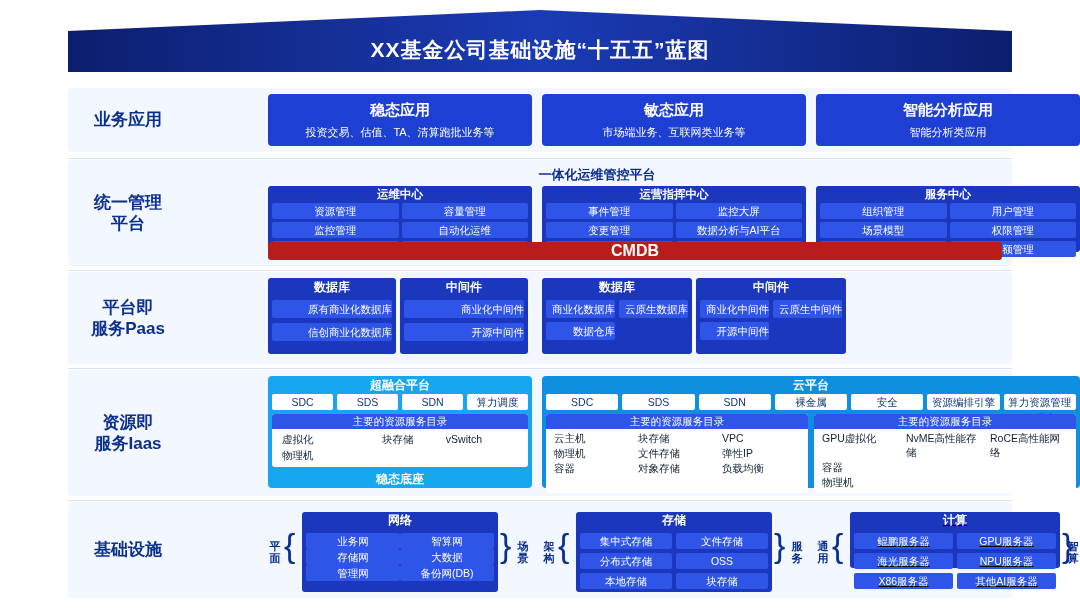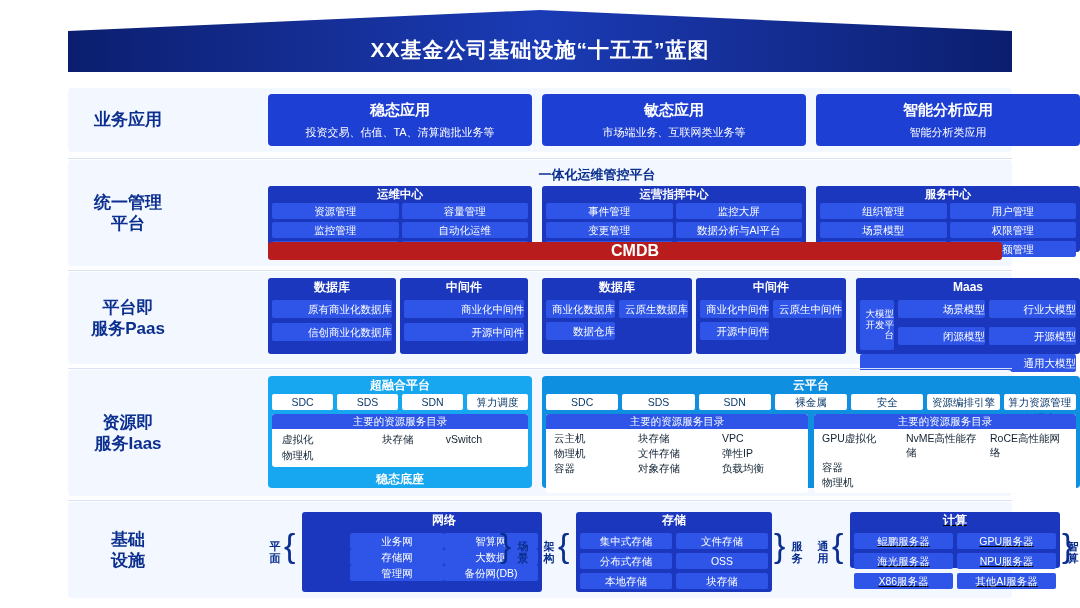--- a/index.html
+++ b/index.html
@@ -171,35 +171,20 @@
 
       <div class="pbox" style="left:506px;width:150px;height:76px;">
         <div class="ch">中间件</div>
         <div style="padding:4px;display:grid;grid-template-columns:1fr 1fr;gap:4px;">
           <div class="pitem">商业化中间件</div>
           <div class="pitem">云原生中间件</div>
           <div class="pitem">开源中间件</div>
         </div>
       </div>
 
-      <div class="pbox" style="left:666px;width:224px;height:76px;">
-        <div class="ch">Maas</div>
-        <div style="padding:4px;display:flex;gap:4px;">
-          <div class="pitem" style="width:34px;height:50px;display:flex;align-items:center;justify-content:center;line-height:1.1;font-size:9.5px;">大模型开发平台</div>
-          <div style="flex:1;display:grid;grid-template-columns:1fr 1fr;gap:4px;">
-            <div class="pitem">场景模型</div>
-            <div class="pitem">行业大模型</div>
-            <div class="pitem">闭源模型</div>
-            <div class="pitem">开源模型</div>
-          </div>
-        </div>
-        <div style="padding:0 4px 4px 4px;">
-          <div class="pitem">通用大模型</div>
-        </div>
-      </div>
     </div>
   </div>
   <div class="divider" style="top:368px;"></div>
 
   <div class="row" style="top:370px;height:126px;">
     <div class="row-label" style="flex-direction:column;">
       <div>资源即</div>
       <div>服务Iaas</div>
     </div>
     <div class="row-body">
@@ -265,30 +250,30 @@
             </div>
           </div>
         </div>
         <div class="ifoot">敏态底座</div>
       </div>
     </div>
   </div>
   <div class="divider" style="top:500px;"></div>
 
   <div class="row" style="top:502px;height:96px;">
-    <div class="row-label" style="flex-direction:column;text-align:right;">
+    <div class="row-label" style="flex-direction:row;text-align:right;">
       <div>基础</div>
       <div>设施</div>
     </div>
     <div class="row-body">
 
       <div style="position:absolute;left:78px;top:4px;width:264px;height:80px;">
         <div class="side" style="left:0;top:28px;">平面</div>
         <div class="brace" style="left:16px;top:16px;">{</div>
-        <div class="fbox" style="left:34px;width:196px;height:80px;position:absolute;padding-left:44px;">
+        <div class="fbox" style="left:34px;width:196px;height:80px;position:absolute;">
           <div class="fhdr">网络</div>
           <div style="padding:4px;display:grid;grid-template-columns:1fr 1fr;">
             <div class="fitem">业务网</div>
             <div class="fitem">智算网</div>
             <div class="fitem">存储网</div>
             <div class="fitem">大数据</div>
             <div class="fitem">管理网</div>
             <div class="fitem">备份网(DB)</div>
           </div>
         </div>

